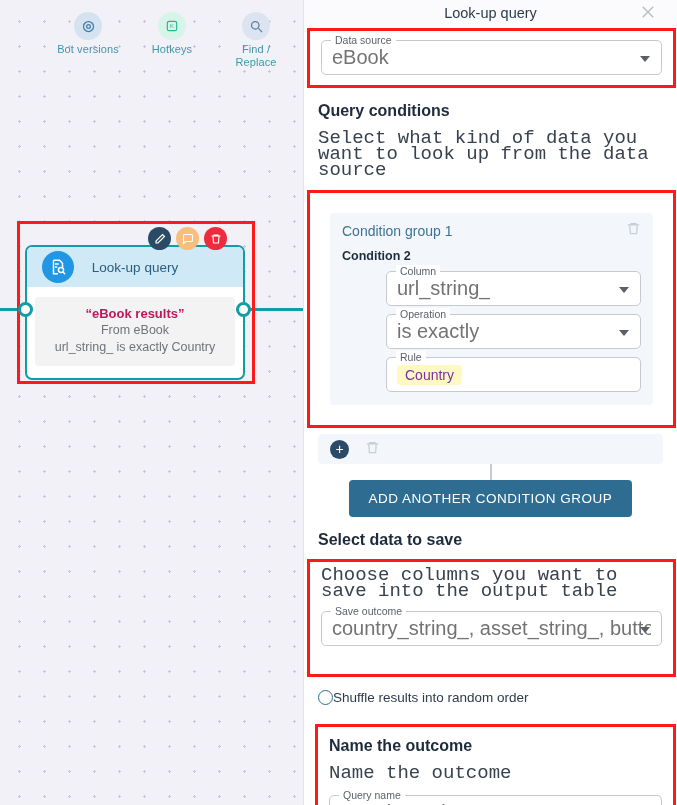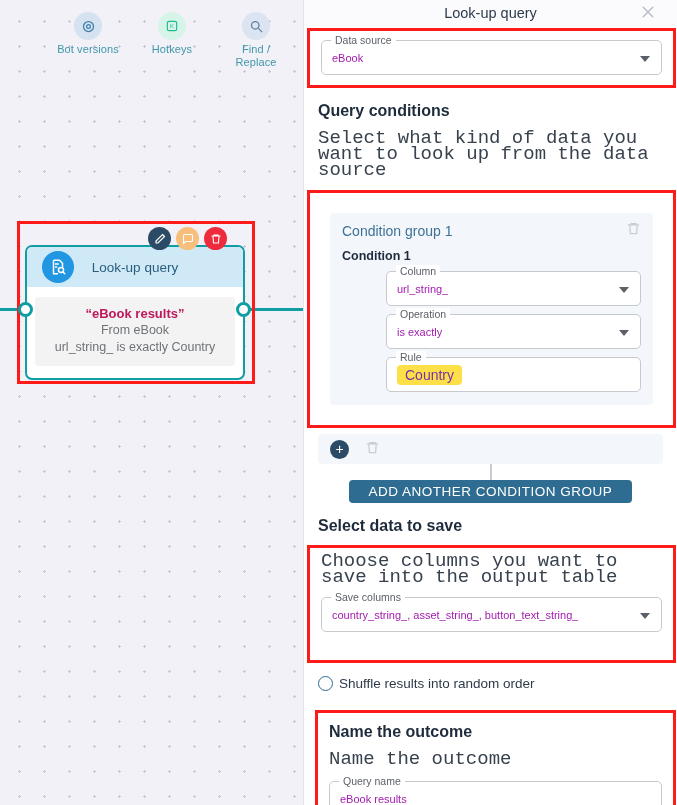--- a/index.html
+++ b/index.html
@@ -202,22 +202,22 @@
   .field .legend {
     position: absolute;
     top: -7px; left: 9px;
     background: #fff;
     padding: 0 4px;
     font-size: 10.5px;
     color: #5c6169;
     line-height: 12px;
   }
   .field .value {
-    font-size: 11px;
-    color: #a21caf;
+    font-size: 20px;
+    color: #737373;
     white-space: nowrap;
     overflow: hidden;
   }
   .caret {
     position: absolute;
     right: 11px; top: 15px;
     width: 0; height: 0;
     border-left: 5px solid transparent;
     border-right: 5px solid transparent;
     border-top: 6px solid #5b6068;
@@ -257,21 +257,21 @@
     font-size: 12.5px;
     font-weight: bold;
     color: #1e2b3c;
     margin-bottom: 8px;
   }
   .cond-field { margin-bottom: 8px; margin-left: 44px; }
   .cond-field:last-child { margin-bottom: 0; }
 
   .chip {
     display: inline-block;
-    background: #fde047;
+    background: #fef9c3;
     color: #7a2fa8;
     border-radius: 4px;
     padding: 2px 8px;
     font-size: 14px;
   }
 
   .addrow {
     background: #f3f7fb;
     border-radius: 4px;
     height: 30px;
@@ -295,31 +295,31 @@
     background: #c5ccd4;
     margin: 0 auto;
   }
   .big-btn {
     display: block;
     margin: 0 auto;
     background: #2e6c92;
     color: #fff;
     border: none;
     border-radius: 4px;
-    padding: 4px 20px;
+    padding: 11px 20px;
     font-size: 13.5px;
     letter-spacing: .5px;
     font-family: "Liberation Sans", sans-serif;
     cursor: pointer;
   }
 
   .radio-row {
     display: flex;
     align-items: flex-end;
-    gap: 6px;
+    gap: 0;
     margin-top: 13px;
     cursor: pointer;
   }
   .radio {
     width: 15px; height: 15px;
     border: 1.6px solid #2e6c92;
     border-radius: 50%;
     box-sizing: border-box;
   }
   .radio-label {
@@ -436,21 +436,21 @@
   </div>
 
   <div class="redbox" style="margin:0 1px 0 3px; padding:20px;">
     <div class="cond-group">
       <div class="cg-title">Condition group 1</div>
       <span class="cg-trash">
         <svg width="15" height="15" viewBox="0 0 24 24" fill="none" stroke="#c6cdd6" stroke-width="2">
           <path d="M3 6h18M8 6V4h8v2M6 6l1 14h10l1-14"></path>
         </svg>
       </span>
-      <div class="cond-label">Condition 1</div>
+      <div class="cond-label">Condition 2</div>
 
       <div class="field cond-field">
         <span class="legend">Column</span>
         <span class="value">url_string_</span>
         <span class="caret"></span>
       </div>
 
       <div class="field cond-field">
         <span class="legend">Operation</span>
         <span class="value">is exactly</span>
@@ -477,21 +477,21 @@
     <button class="big-btn">ADD ANOTHER CONDITION GROUP</button>
   </div>
 
   <div class="pad">
     <h3 class="section">Select data to save</h3>
   </div>
 
   <div class="redbox" style="margin:0 1px 0 3px; padding:3px 11px 28px 11px;">
     <p class="helper" style="margin:2px 0 12px 0;">Choose columns you want to save into the output table</p>
     <div class="field">
-      <span class="legend">Save columns</span>
+      <span class="legend">Save outcome</span>
       <span class="value">country_string_, asset_string_, button_text_string_</span>
       <span class="caret"></span>
     </div>
   </div>
 
   <div class="pad">
     <div class="radio-row">
       <span class="radio"></span>
       <span class="radio-label">Shuffle results into random order</span>
     </div>

